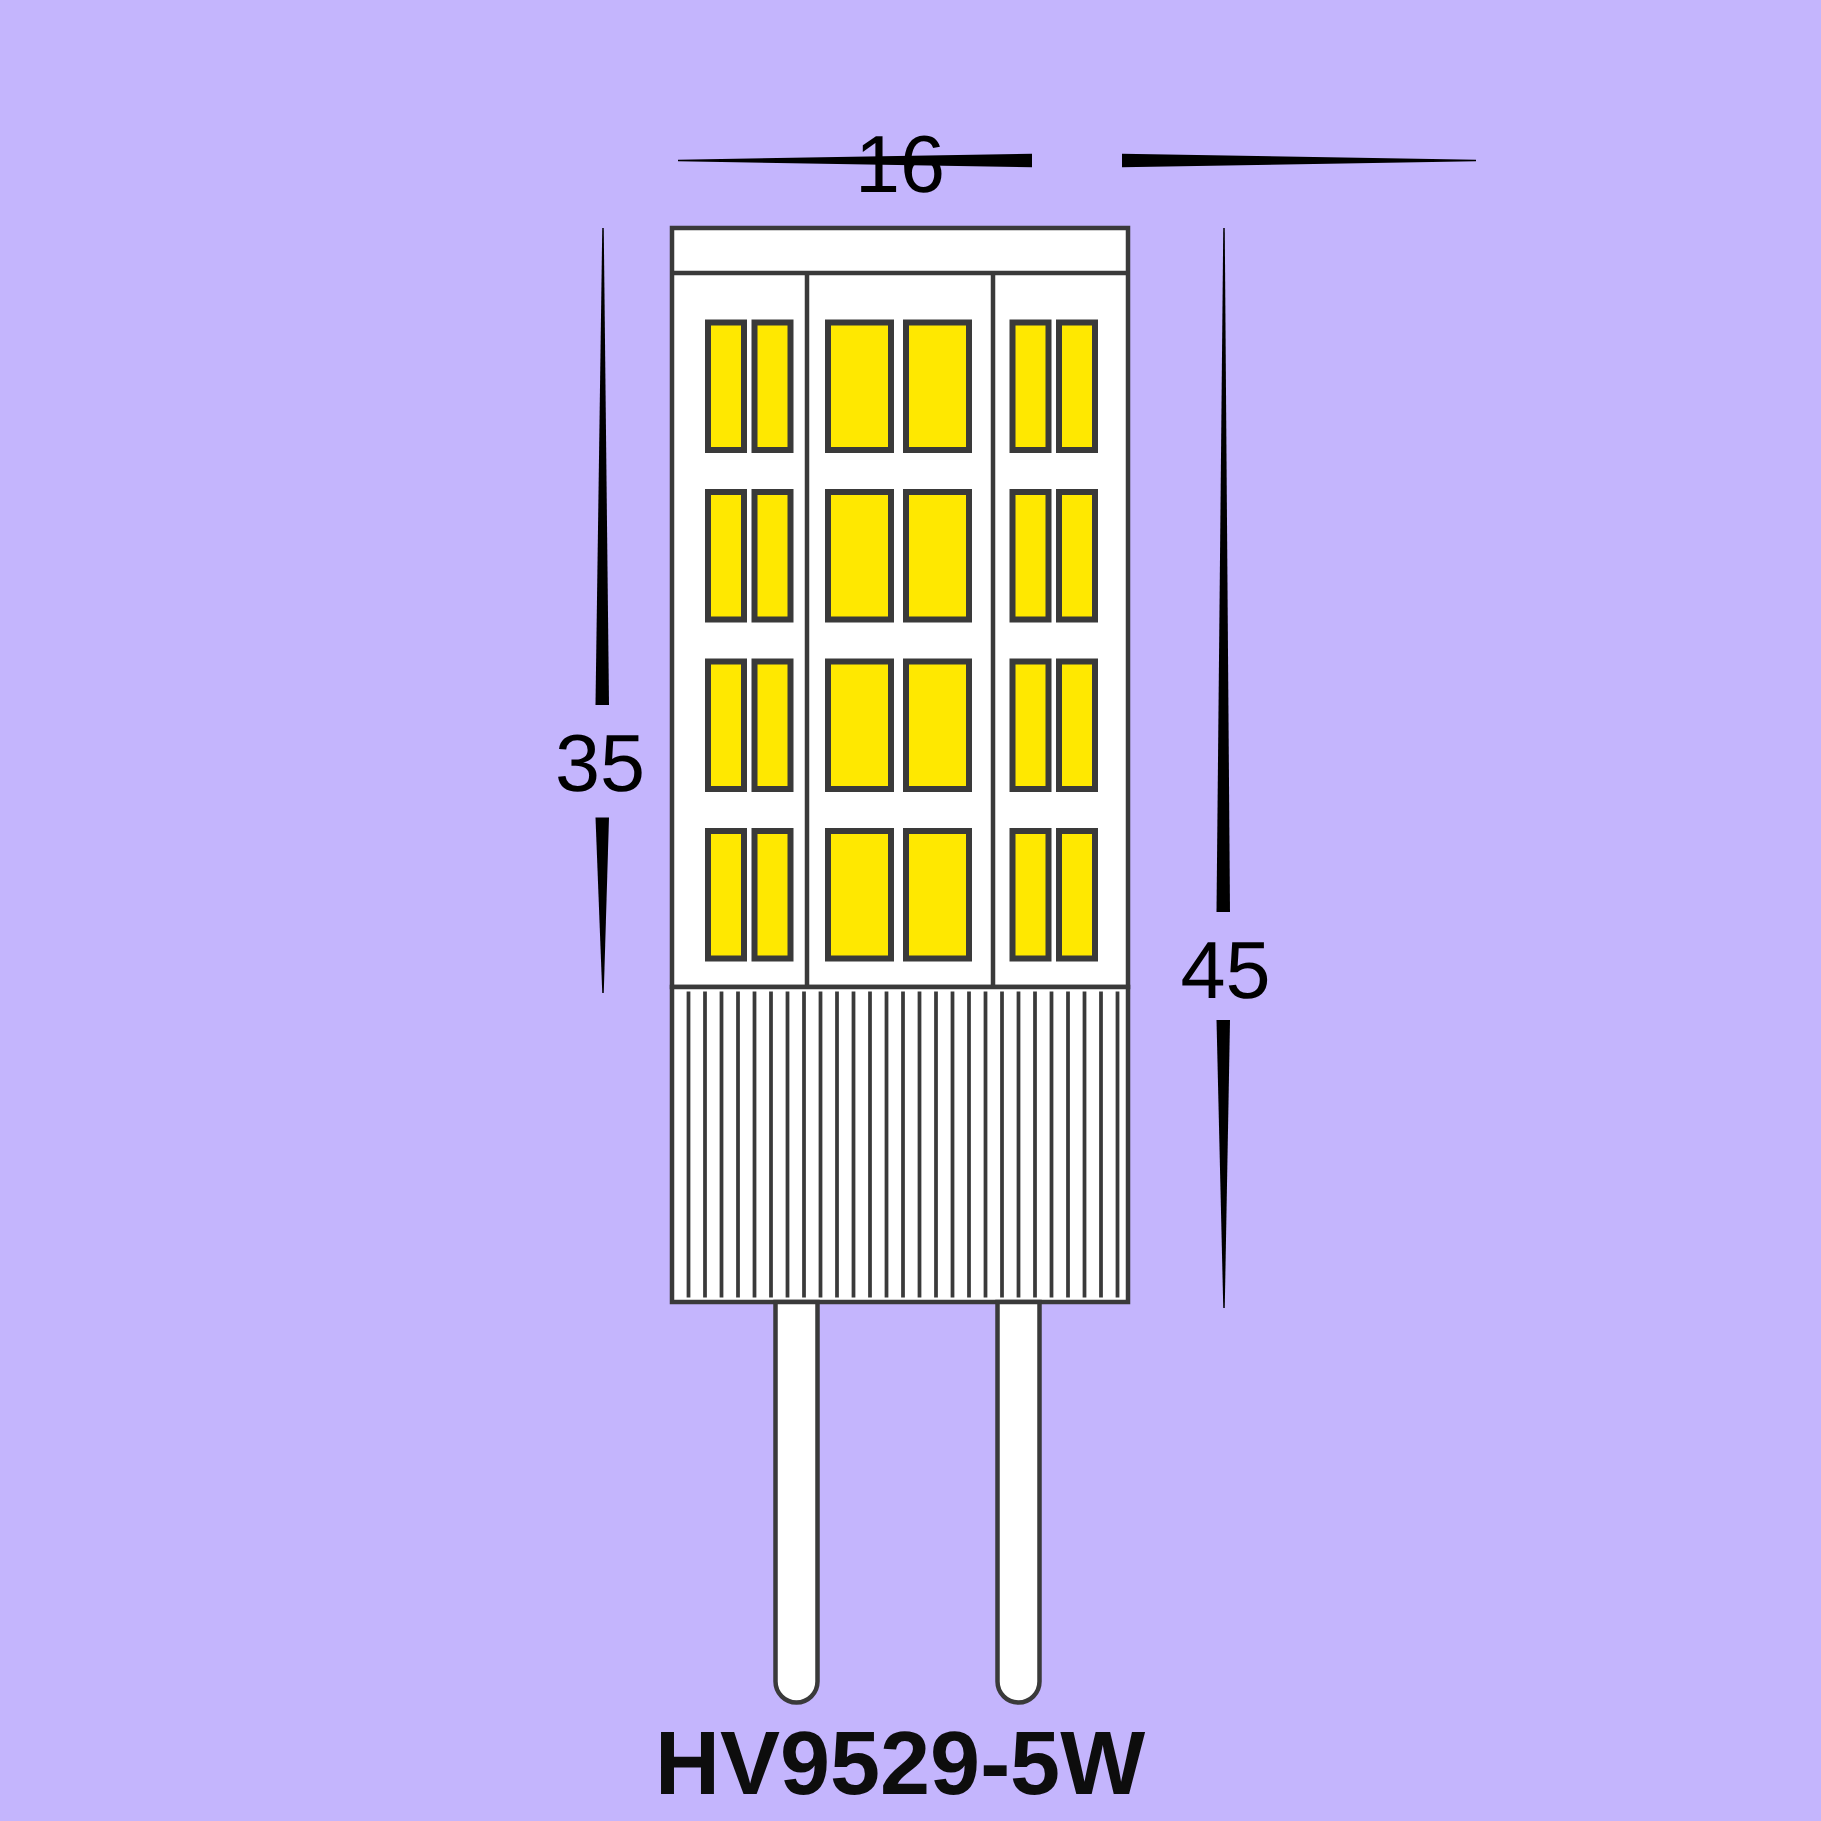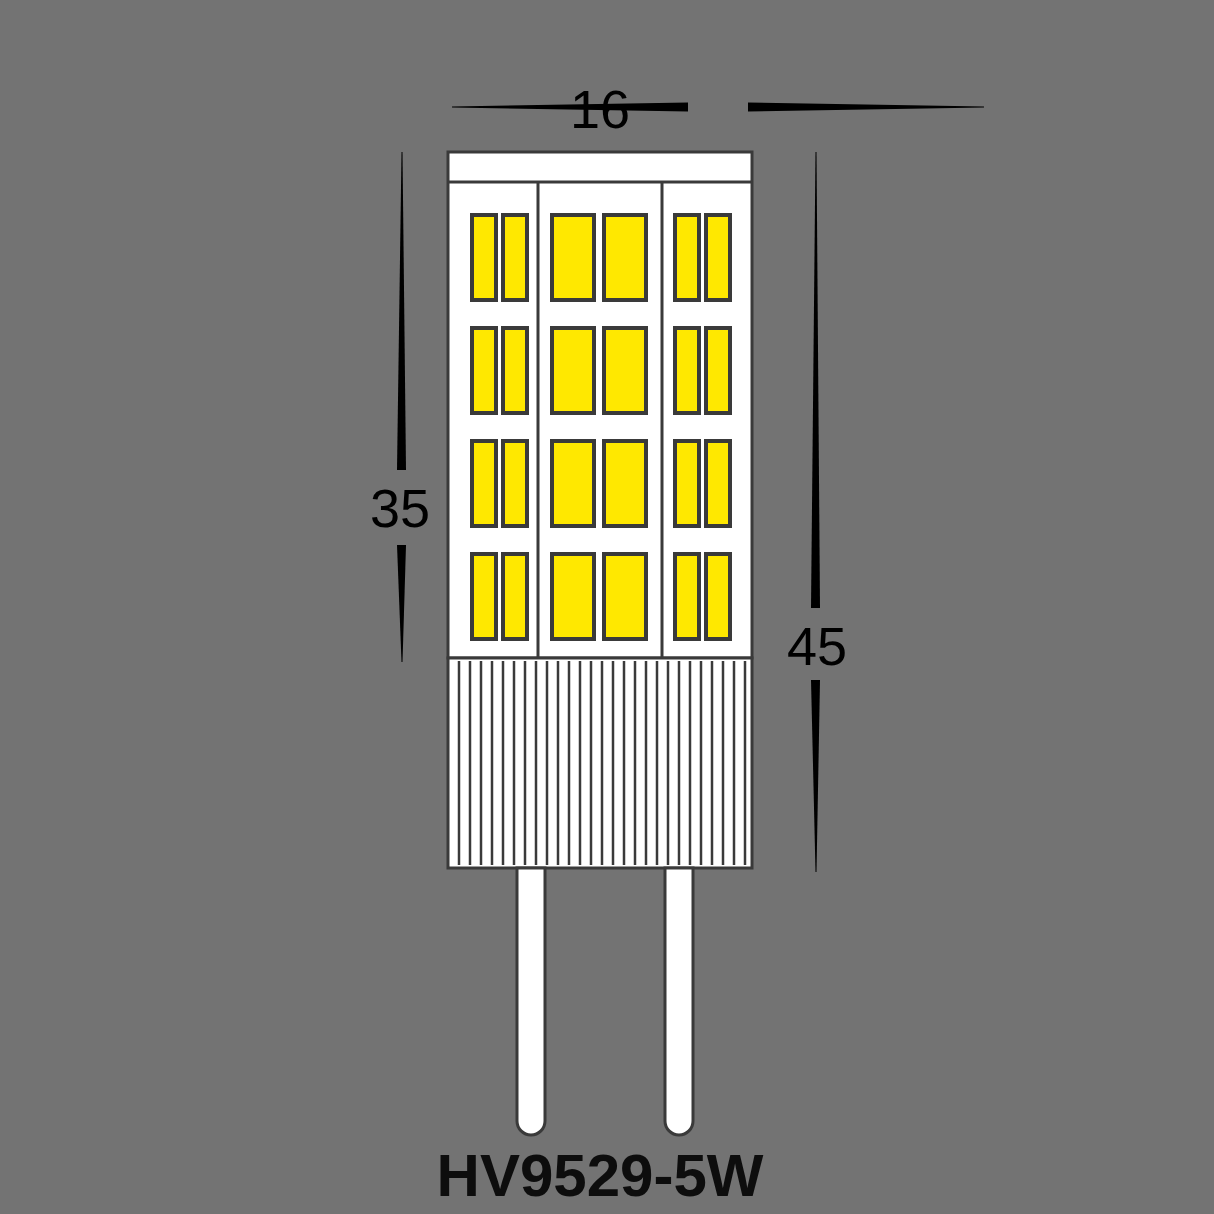--- a/index.html
+++ b/index.html
@@ -11,21 +11,21 @@
   body {
     width: 1214px;
     height: 1214px;
     font-family: "Liberation Sans", sans-serif;
     overflow: hidden;
   }
   #drawing-root {
     position: relative;
     width: 1214px;
     height: 1214px;
-    background: #737373;
+    background: #c4b5fd;
   }
   #drawing-svg {
     position: absolute;
     top: 0;
     left: 0;
     width: 1214px;
     height: 1214px;
     display: block;
   }
   .dim-text {

